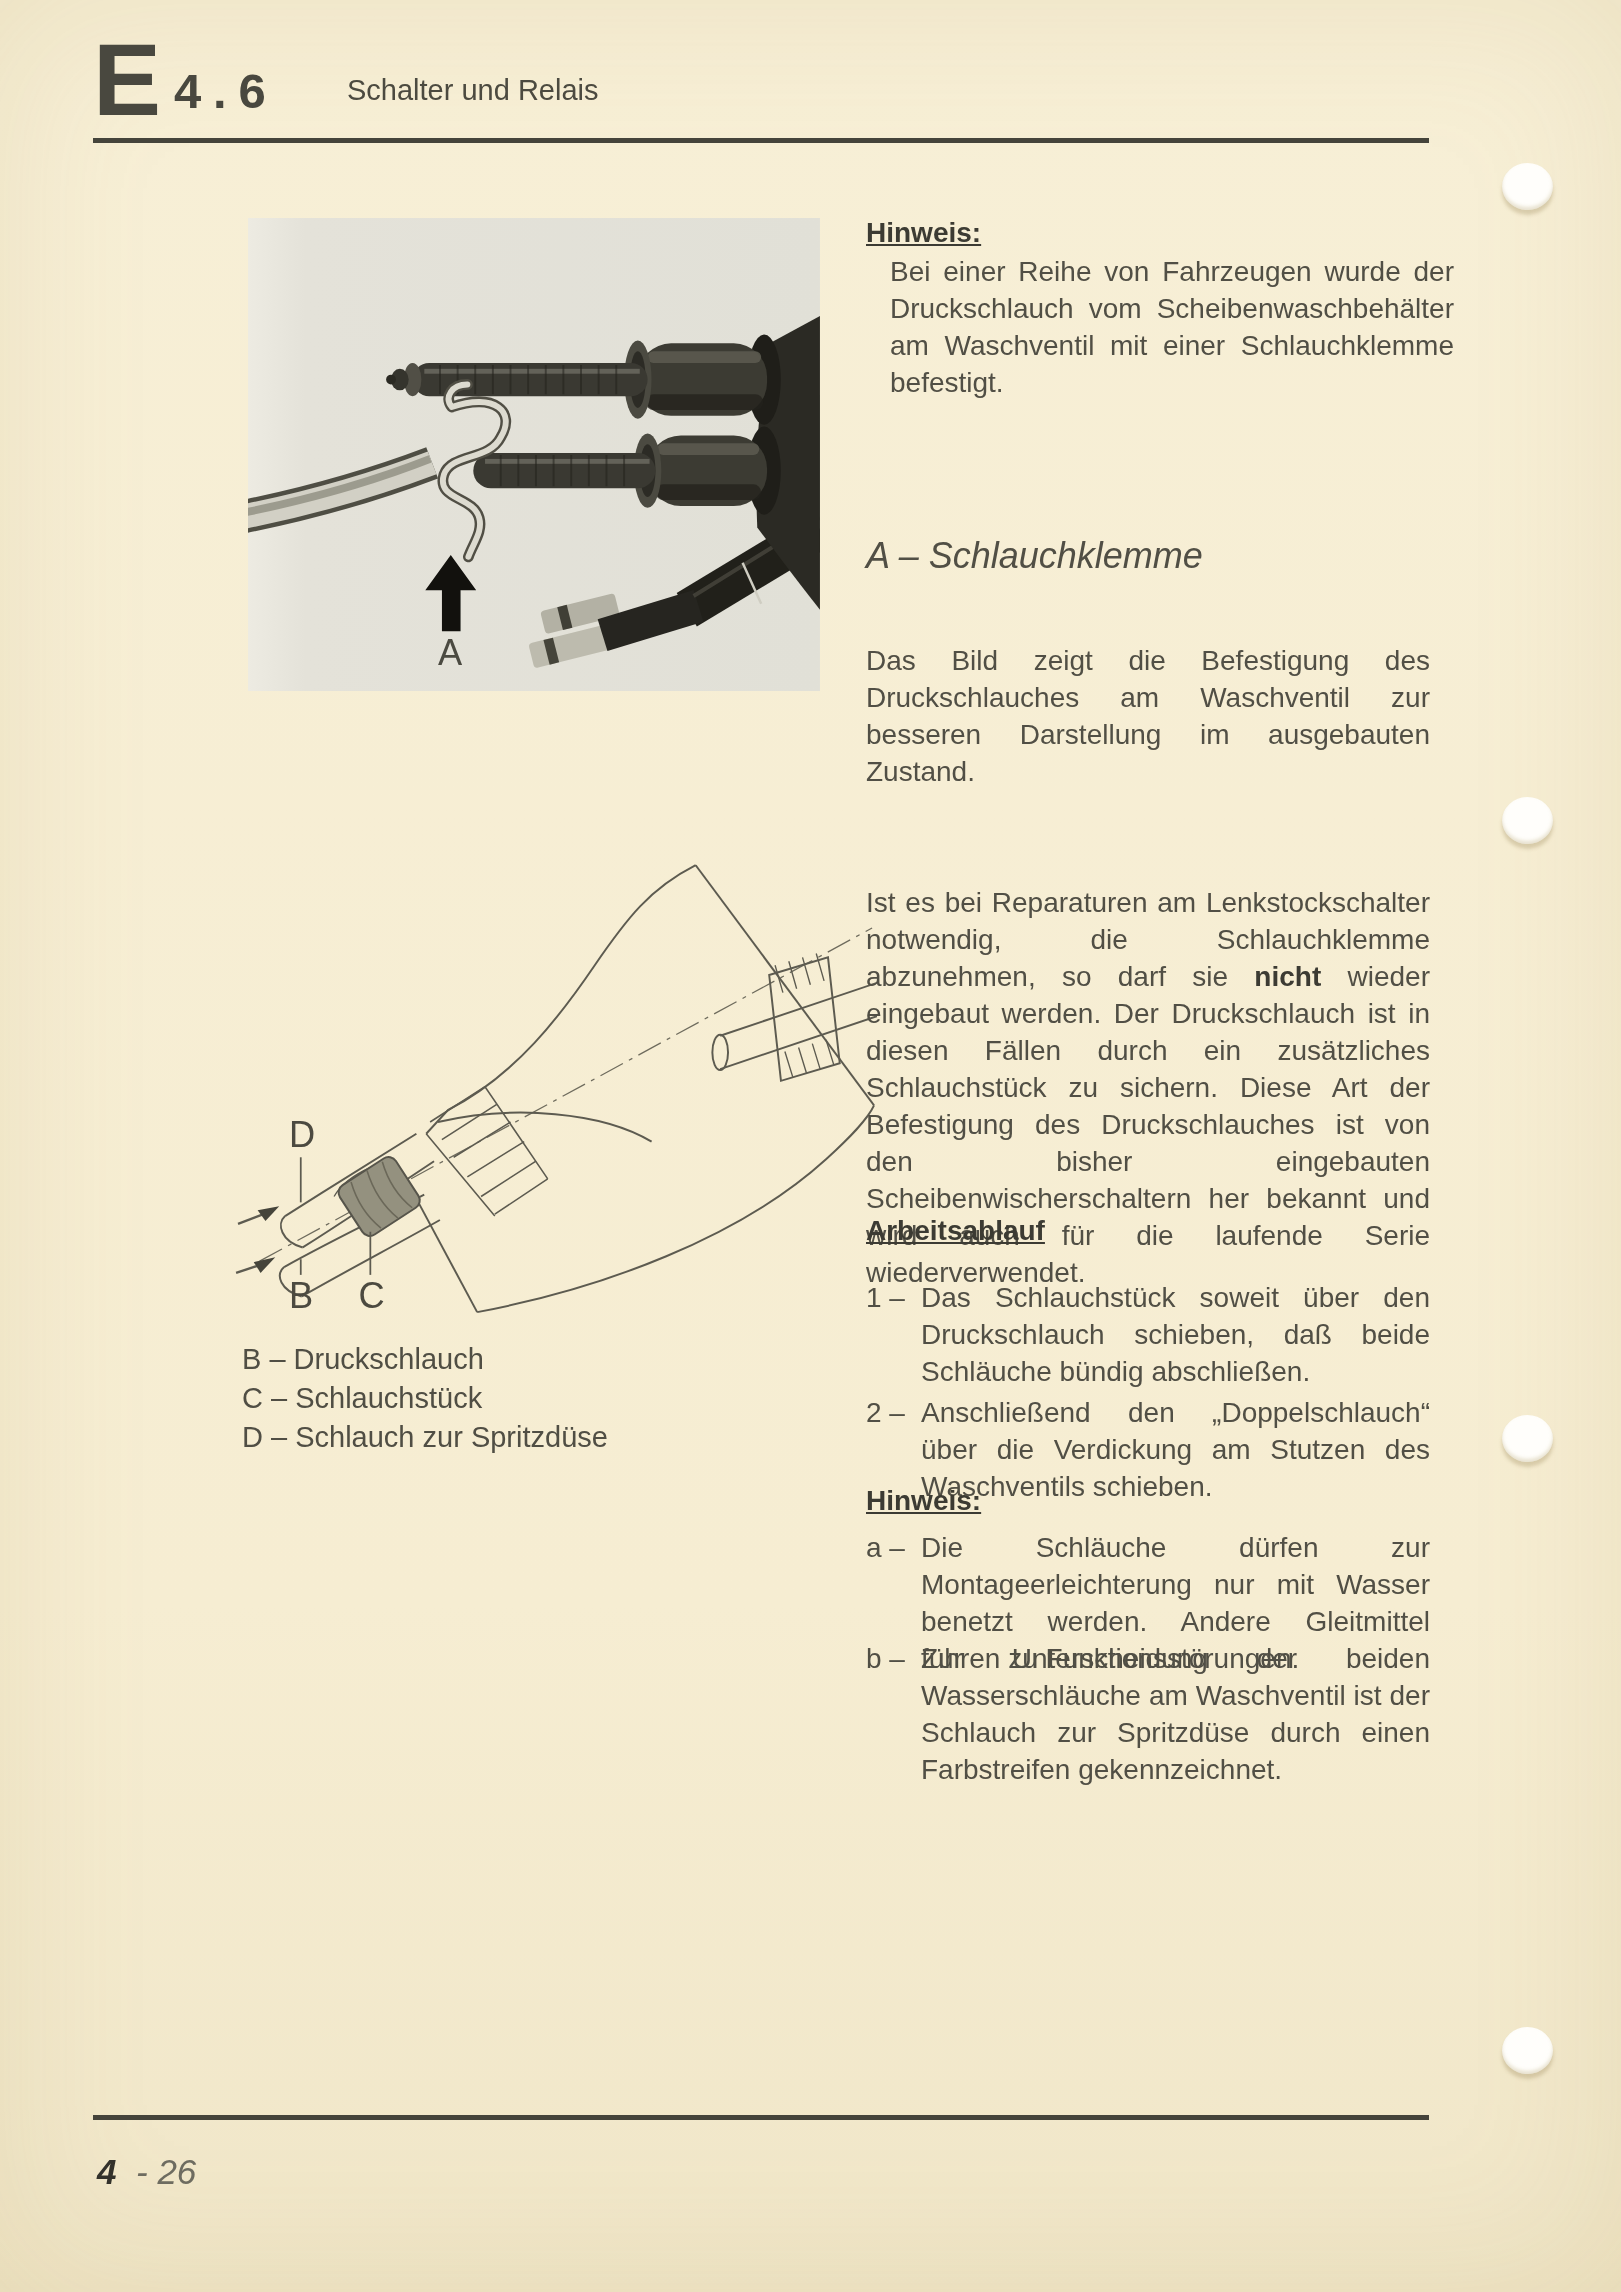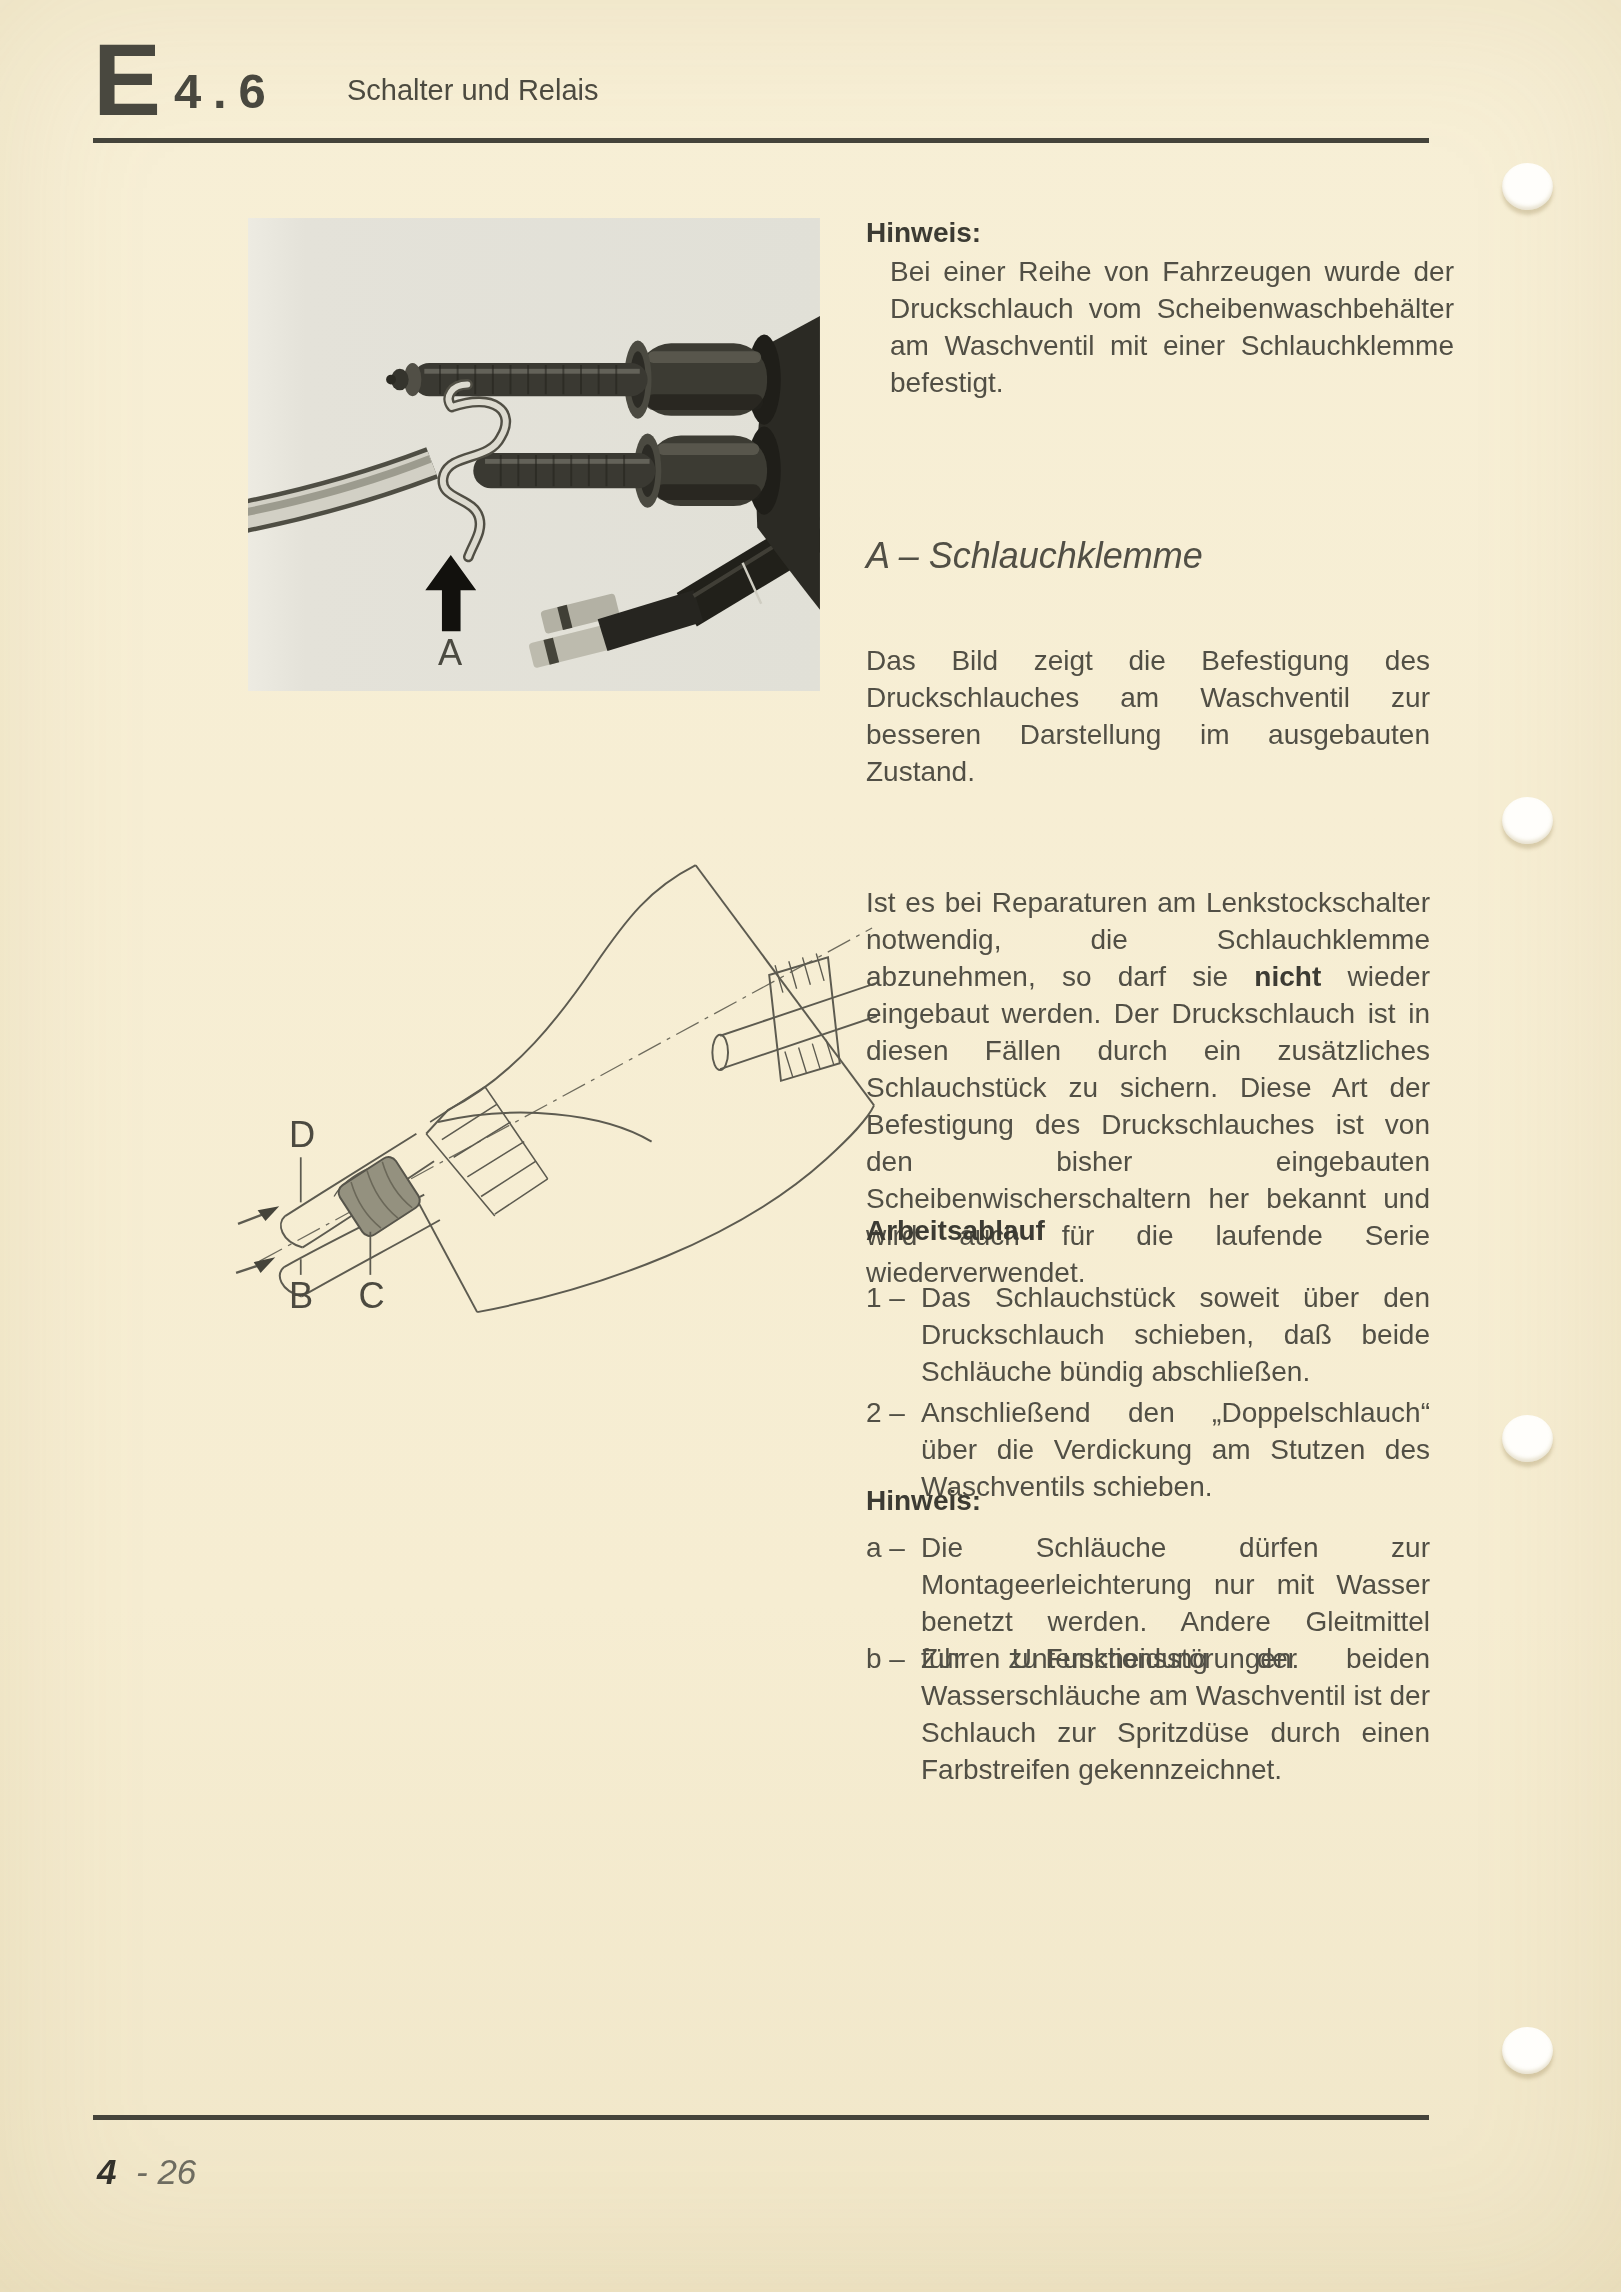--- a/index.html
+++ b/index.html
@@ -40,21 +40,21 @@
   
   #photo-fig{position:absolute;left:248px;top:218px;width:572px;height:473px;}
   #drawing-fig{position:absolute;left:191px;top:828px;width:686px;height:490px;}
   #legend{
     position:absolute;left:242px;top:1340px;
     font-size:29px;line-height:39px;color:#504e44;
   }
   
   #rcol{position:absolute;left:866px;top:214px;width:564px;}
   .rc{position:absolute;left:0;width:564px;}
-  .h-bold{font-weight:700;color:#3c3b33;font-size:28px;line-height:37px;}
+  .h-bold{font-weight:700;color:#3c3b33;font-size:28px;line-height:37px;text-decoration:underline;}
   .body-text{font-size:28px;line-height:37px;text-align:justify;color:#514f45;}
   .body-text .bd{font-weight:700;color:#3c3b33;}
   .plain{font-size:36px;line-height:37px;color:#514f45;font-style:italic;}
   .step{display:flex;font-size:28px;line-height:37px;color:#514f45;}
   .step .marker{flex:0 0 55px;}
   .step .stext{flex:1;text-align:justify;}
   
   #footer-num{position:absolute;left:97px;top:2152px;font-size:35px;color:#3d3c34;font-style:italic;}
   #footer-num .n1{font-weight:700;color:#33322b;}
   #footer-num .n2{font-weight:400;color:#6e6c60;margin-left:9.8px;}
@@ -214,20 +214,25 @@
           <path d="M183,412 L183,456"></path>
         </g>
       </g>
 
       <text x="100" y="326" font-size="37" fill="#4c4a40">D</text>
       <text x="100" y="490" font-size="37" fill="#4c4a40">B</text>
       <text x="171" y="490" font-size="37" fill="#4c4a40">C</text>
     </svg>
   </div>
 
+  <div id="legend">
+    <div>B – Druckschlauch</div>
+    <div>C – Schlauchstück</div>
+    <div>D – Schlauch zur Spritzdüse</div>
+  </div>
 
   <div id="rcol">
     <div class="rc h-bold" style="top:0;">Hinweis:</div>
     <div class="rc body-text" style="top:39px;margin-left:24px;">Bei einer Reihe von Fahrzeugen wurde der Druckschlauch vom Scheibenwaschbehälter am Waschventil mit einer Schlauchklemme befestigt.</div>
 
     <div class="rc plain" style="top:323px;">A – Schlauchklemme</div>
 
     <div class="rc body-text" style="top:428px;">Das Bild zeigt die Befestigung des Druckschlauches am Waschventil zur besseren Darstellung im ausgebauten Zustand.</div>
 
     <div class="rc body-text" style="top:670px;">

